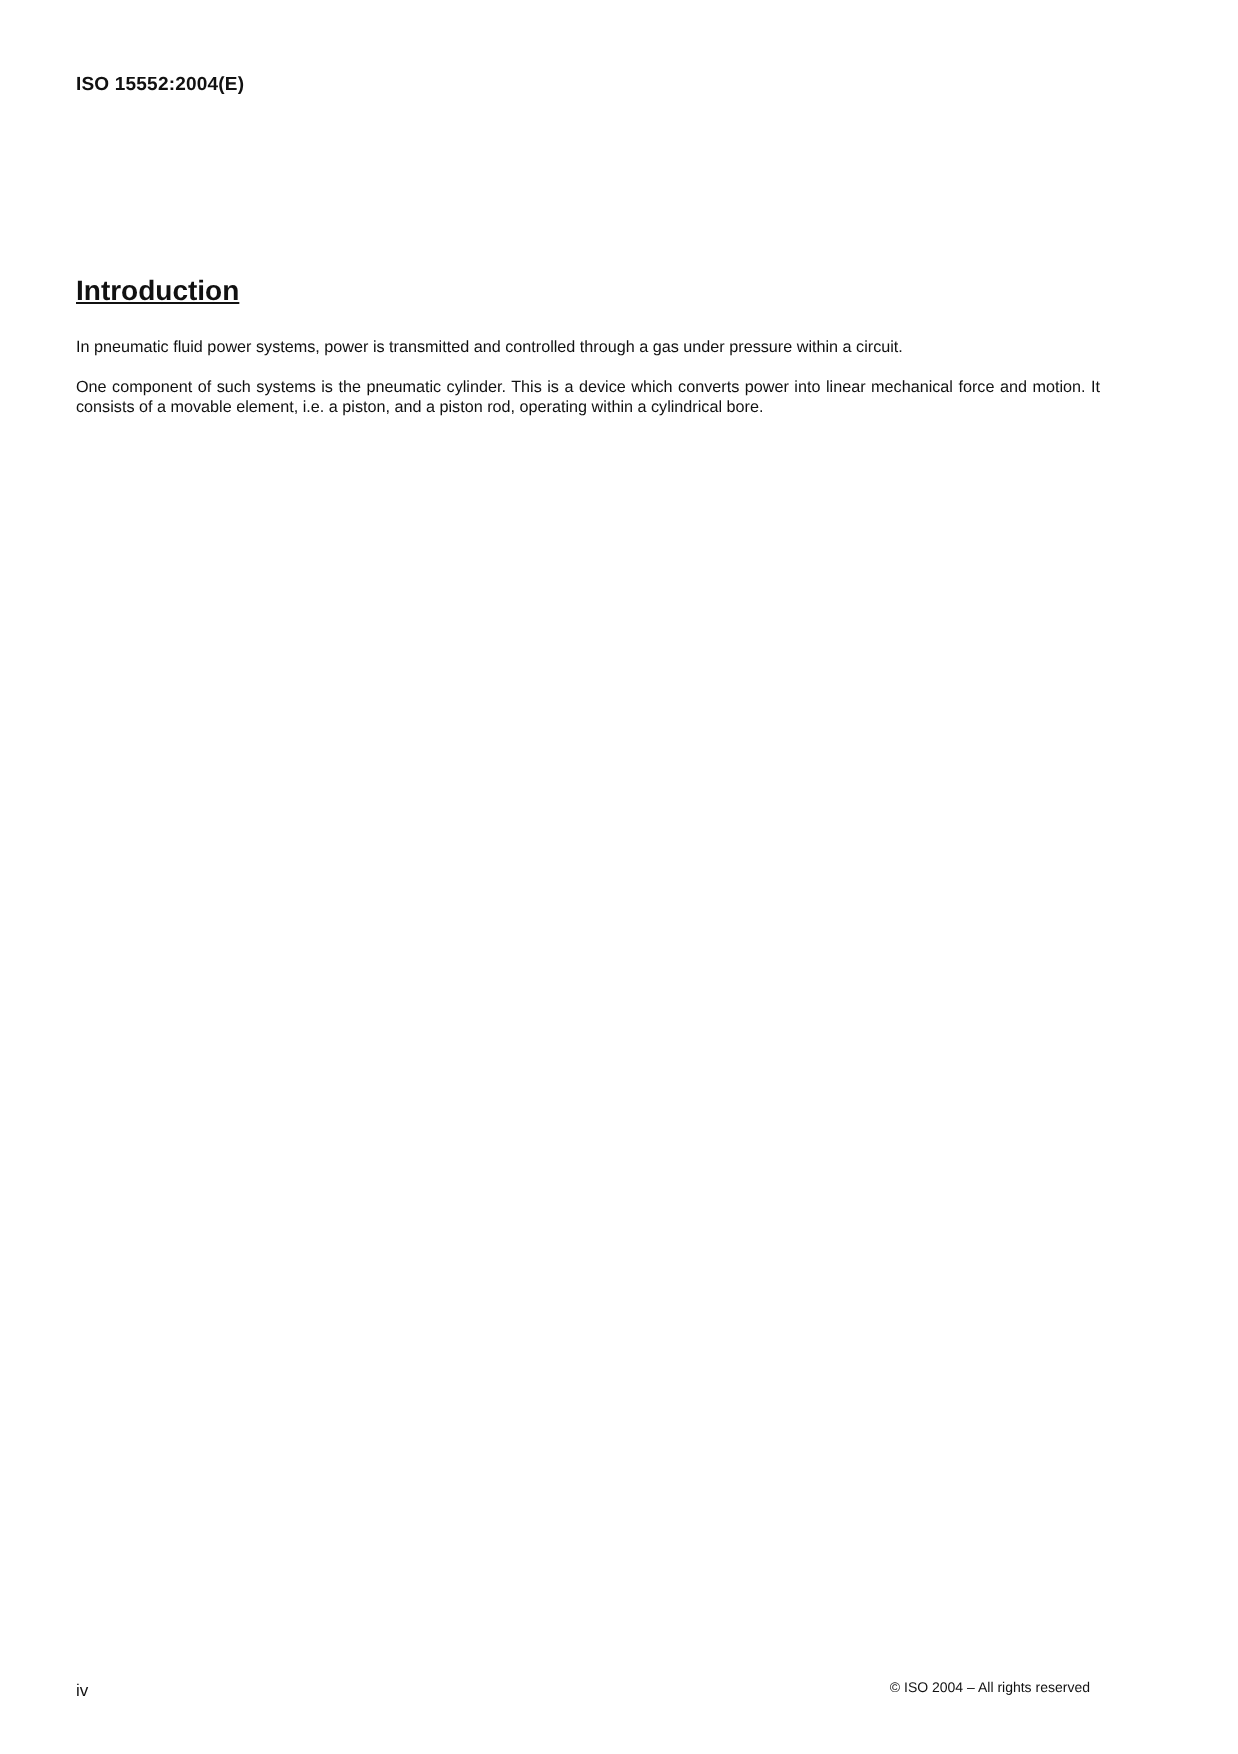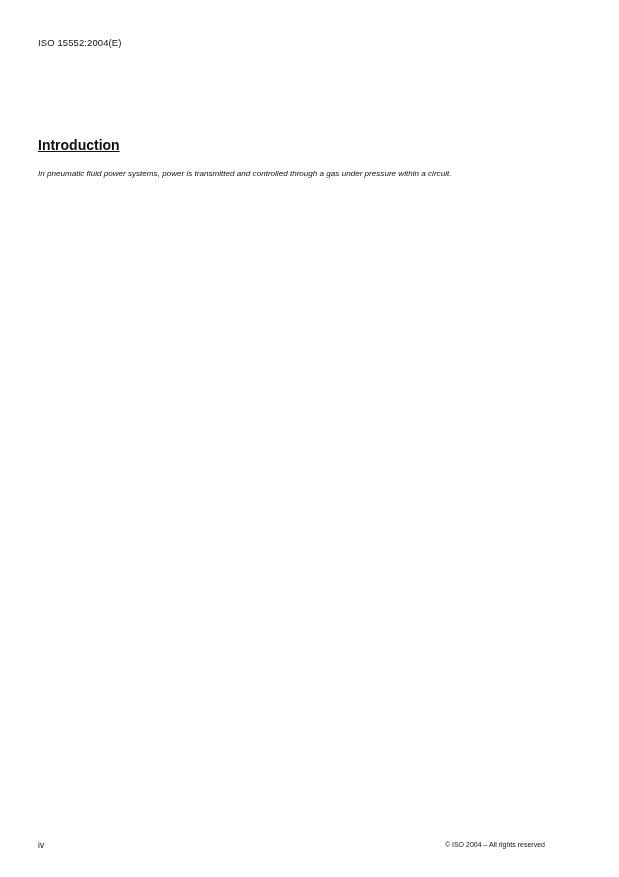--- a/index.html
+++ b/index.html
@@ -13,21 +13,21 @@
       position: relative;
       overflow: hidden;
       font-family: "Liberation Sans", sans-serif;
       color: #111111;
     }
     .header {
       position: absolute;
       left: 38px;
       top: 37px;
       font-size: 9.5px;
-      font-weight: normal;
+      font-weight: bold;
       letter-spacing: 0.1px;
     }
     .title {
       position: absolute;
       left: 38px;
       top: 137px;
       font-size: 14px;
       font-weight: bold;
       margin: 0;
       text-decoration: underline;
@@ -37,21 +37,20 @@
       left: 38px;
       top: 169px;
       width: 512px;
       font-size: 8.1px;
       line-height: 10px;
     }
     .body-text p {
       margin: 0 0 10px 0;
       text-align: justify;
       text-align-last: left;
-      font-style: italic;
     }
     .footer-left {
       position: absolute;
       left: 38px;
       top: 840px;
       font-size: 8.5px;
     }
     .footer-right {
       position: absolute;
       right: 74px;
@@ -61,16 +60,17 @@
   </style>
 </head>
 <body>
 
 <div class="header">ISO 15552:2004(E)</div>
 
 <h1 class="title">Introduction</h1>
 
 <div class="body-text">
   <p>In pneumatic fluid power systems, power is transmitted and controlled through a gas under pressure within a circuit.</p>
+  <p>One component of such systems is the pneumatic cylinder. This is a device which converts power into linear mechanical force and motion. It consists of a movable element, i.e. a piston, and a piston rod, operating within a cylindrical bore.</p>
 </div>
 
 <div class="footer-left">iv</div>
 <div class="footer-right">© ISO 2004 – All rights reserved</div>
 
 </body></html>

